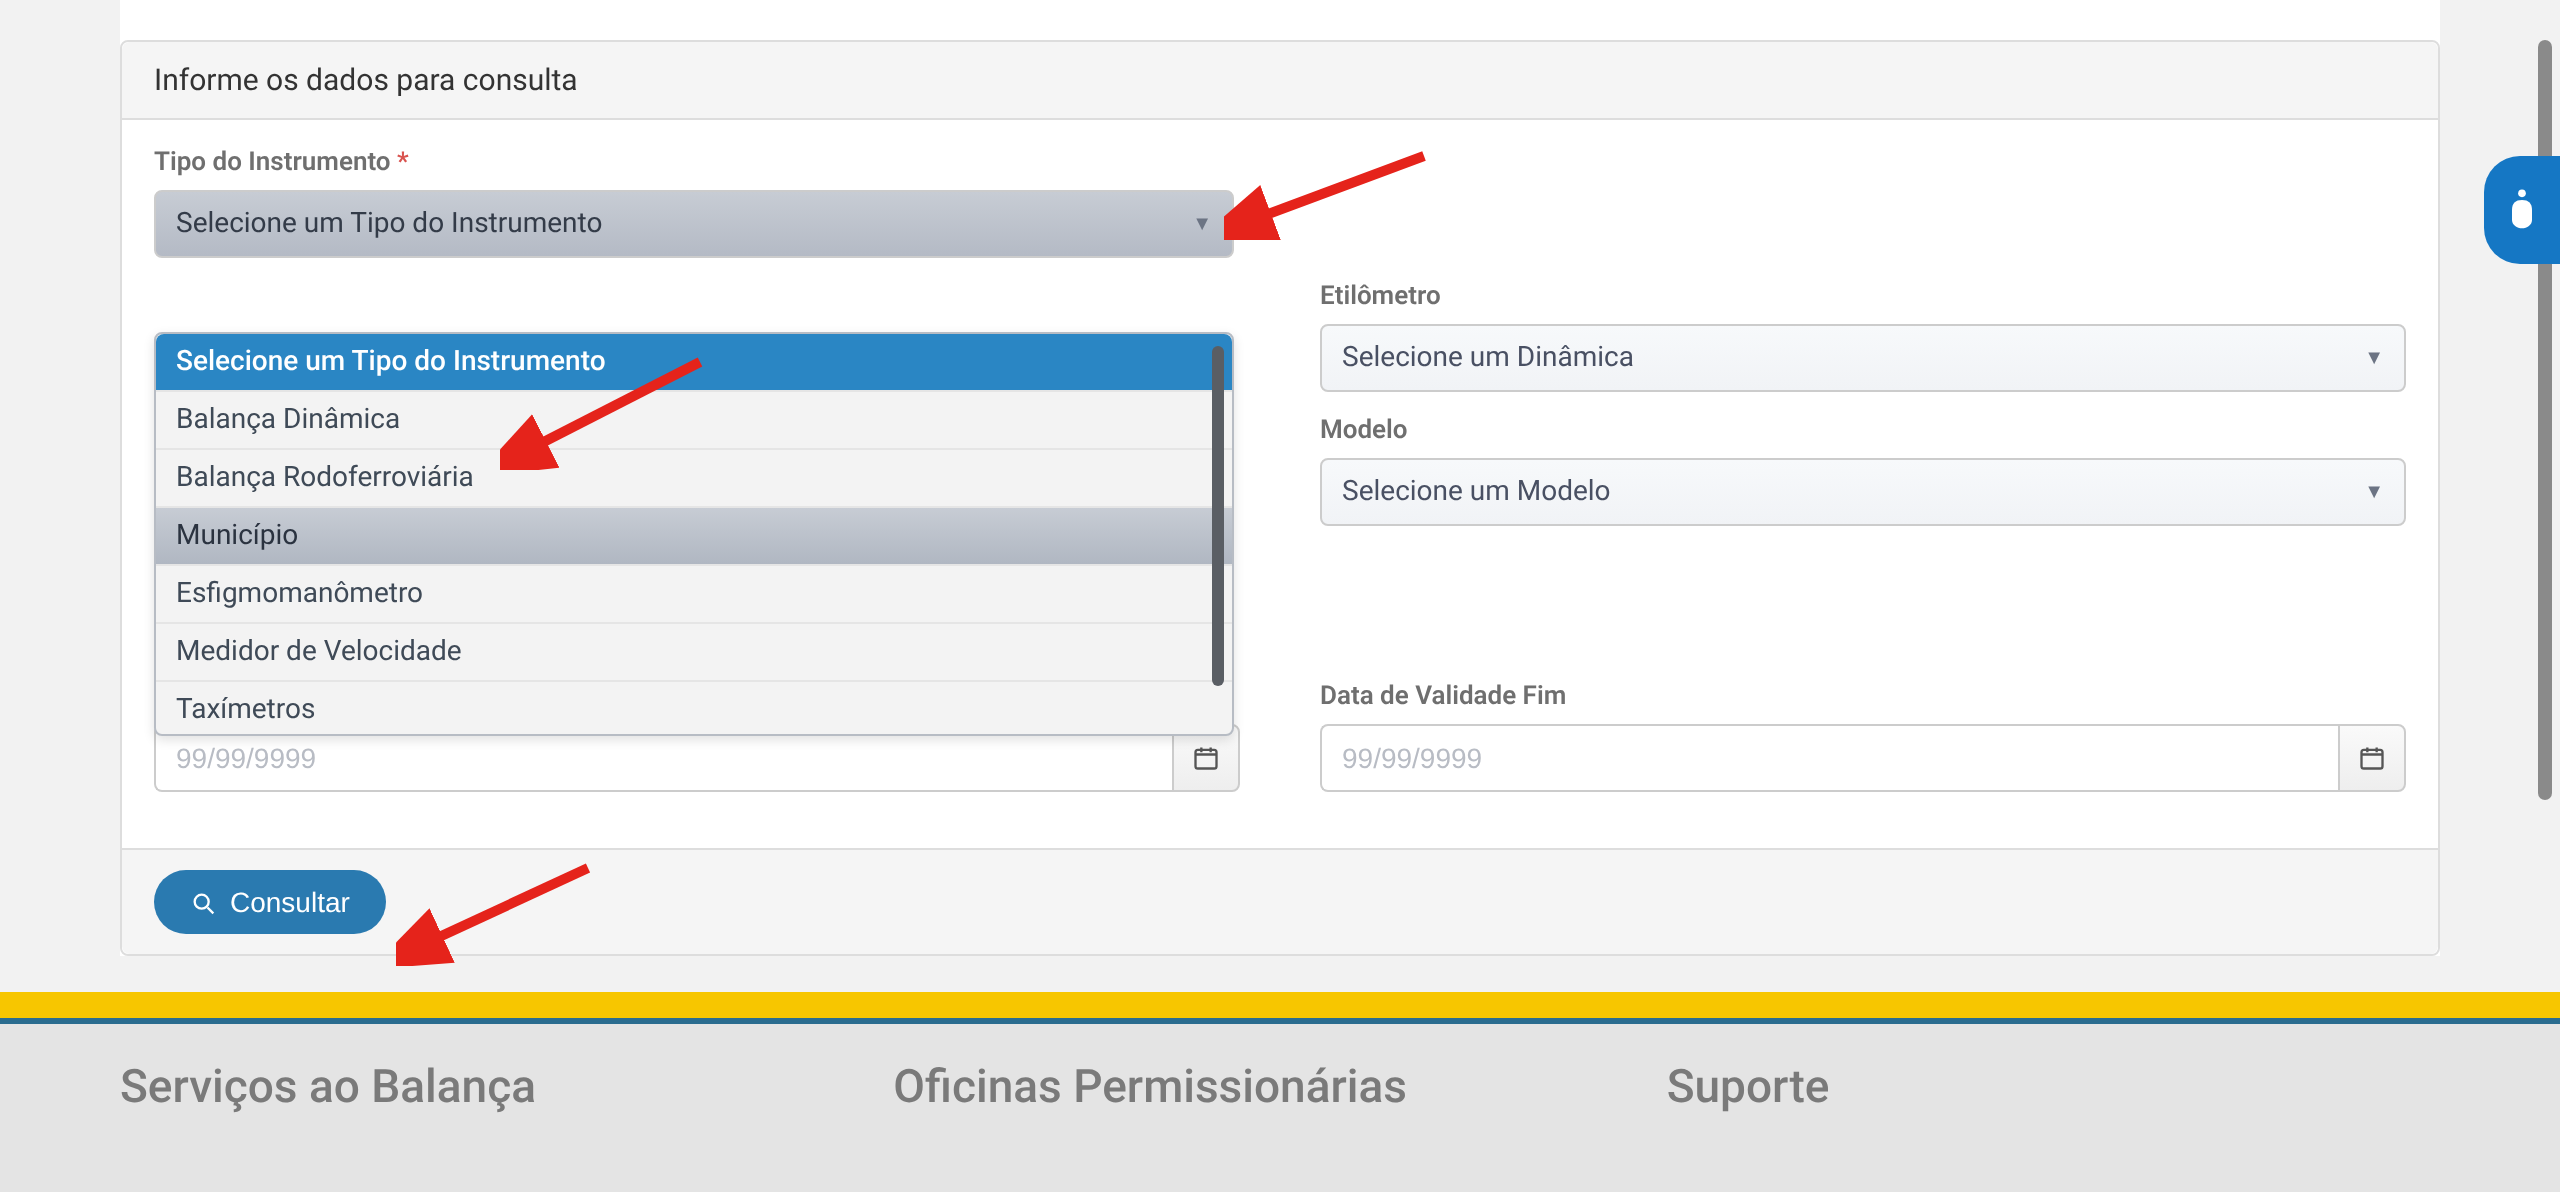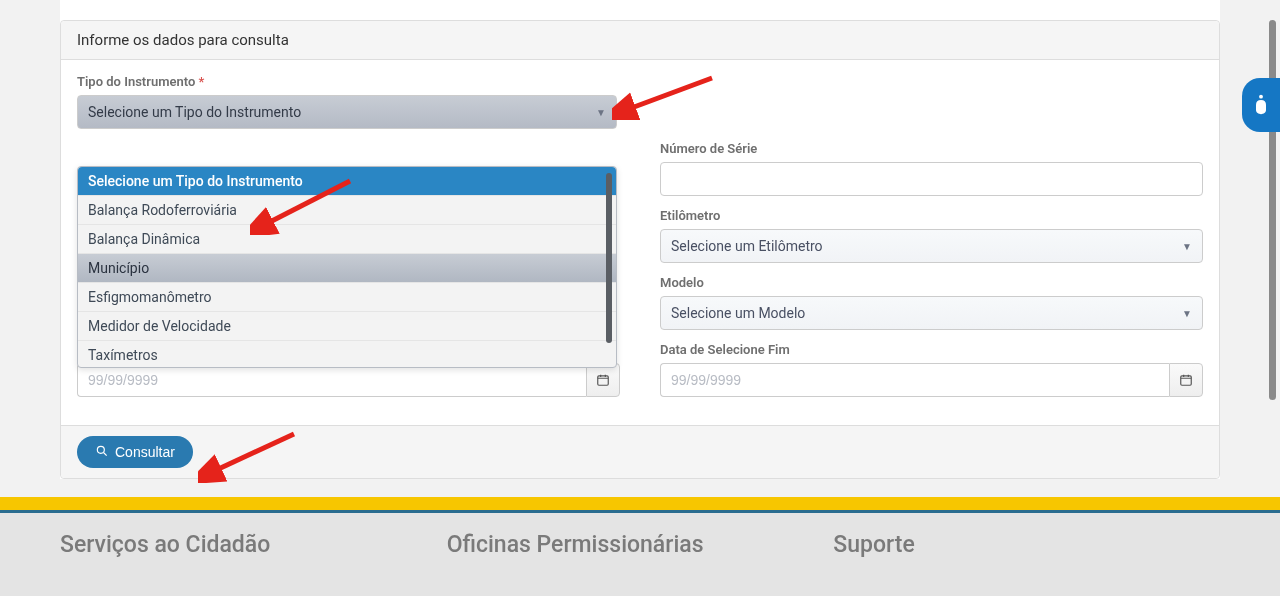--- a/index.html
+++ b/index.html
@@ -135,21 +135,21 @@
     width:34px; height:34px;
     border:1px solid #ccc;
     border-radius:0 4px 4px 0;
     background:linear-gradient(#fafafa,#eee);
     display:flex; align-items:center; justify-content:center;
     cursor:pointer;
   }
 
   .btn-consultar {
     display:inline-flex;
-    align-items:flex-start;
+    align-items:flex-end;
     gap:6px;
     background:#2a7ab0;
     color:#fff;
     border:none;
     border-radius:18px;
     padding:8px 18px;
     font-size:14px;
     cursor:pointer;
   }
 
@@ -230,47 +230,43 @@
         </label>
         <div class="select-fake open-collapsed">
           <span>Selecione um Tipo do Instrumento</span>
           <span class="caret">▼</span>
         </div>
       </div>
 
       <div class="dropdown-panel" style="top:106px; left:16px;">
         <div class="dropdown-inner">
           <div class="dropdown-item selected">Selecione um Tipo do Instrumento</div>
+          <div class="dropdown-item">Balança Dinâmica</div>
           <div class="dropdown-item">Balança Rodoferroviária</div>
-          <div class="dropdown-item">Balança Dinâmica</div>
           <div class="dropdown-item hover">Município</div>
           <div class="dropdown-item">Esfigmomanômetro</div>
           <div class="dropdown-item">Medidor de Velocidade</div>
           <div class="dropdown-item">Taxímetros</div>
 
           <div class="dropdown-scroll"></div>
         </div>
       </div>
 
       <div class="row" style="margin-top:12px;">
         <div class="col">
 
           <div style="height:200px;"></div>
         </div>
 
         <div class="col">
-          <div class="form-group">
-            <label class="form-label">Número de Série</label>
-            <input class="input" type="text" style="">
-          </div>
 
           <div class="form-group">
             <label class="form-label">Etilômetro</label>
             <div class="select-fake">
-              <span>Selecione um Etilômetro</span>
+              <span>Selecione um Dinâmica</span>
               <span class="caret">▼</span>
             </div>
           </div>
 
           <div class="form-group">
             <label class="form-label">Modelo</label>
             <div class="select-fake">
               <span>Selecione um Modelo</span>
               <span class="caret">▼</span>
             </div>
@@ -288,21 +284,21 @@
                 <svg class="icon-cal" viewBox="0 0 24 24">
                     <rect x="3" y="5" width="18" height="16" rx="2" fill="none" stroke="#555" stroke-width="2"></rect>
                     <path d="M3 9h18M8 3v4M16 3v4" stroke="#555" stroke-width="2"></path>
                   </svg>
               </div>
             </div>
           </div>
         </div>
         <div class="col">
           <div class="form-group">
-            <label class="form-label">Data de Selecione Fim</label>
+            <label class="form-label">Data de Validade Fim</label>
             <div class="date-group">
               <input class="date-input" type="text" placeholder="99/99/9999" style="">
               <div class="date-btn">
                 <svg class="icon-cal" viewBox="0 0 24 24">
                     <rect x="3" y="5" width="18" height="16" rx="2" fill="none" stroke="#555" stroke-width="2"></rect>
                     <path d="M3 9h18M8 3v4M16 3v4" stroke="#555" stroke-width="2"></path>
                   </svg>
               </div>
             </div>
           </div>
@@ -322,21 +318,21 @@
     </div>
   </div>
 
 </div>
 
 <div class="yellow-bar"></div>
 
 <div class="footer">
   <div class="footer-inner">
     <div class="footer-col">
-        <h3>Serviços ao Cidadão</h3>
+        <h3>Serviços ao Balança</h3>
       </div>
     <div class="footer-col">
         <h3>Oficinas Permissionárias</h3>
       </div>
     <div class="footer-col">
         <h3>Suporte</h3>
       </div>
   </div>
 </div>
 

